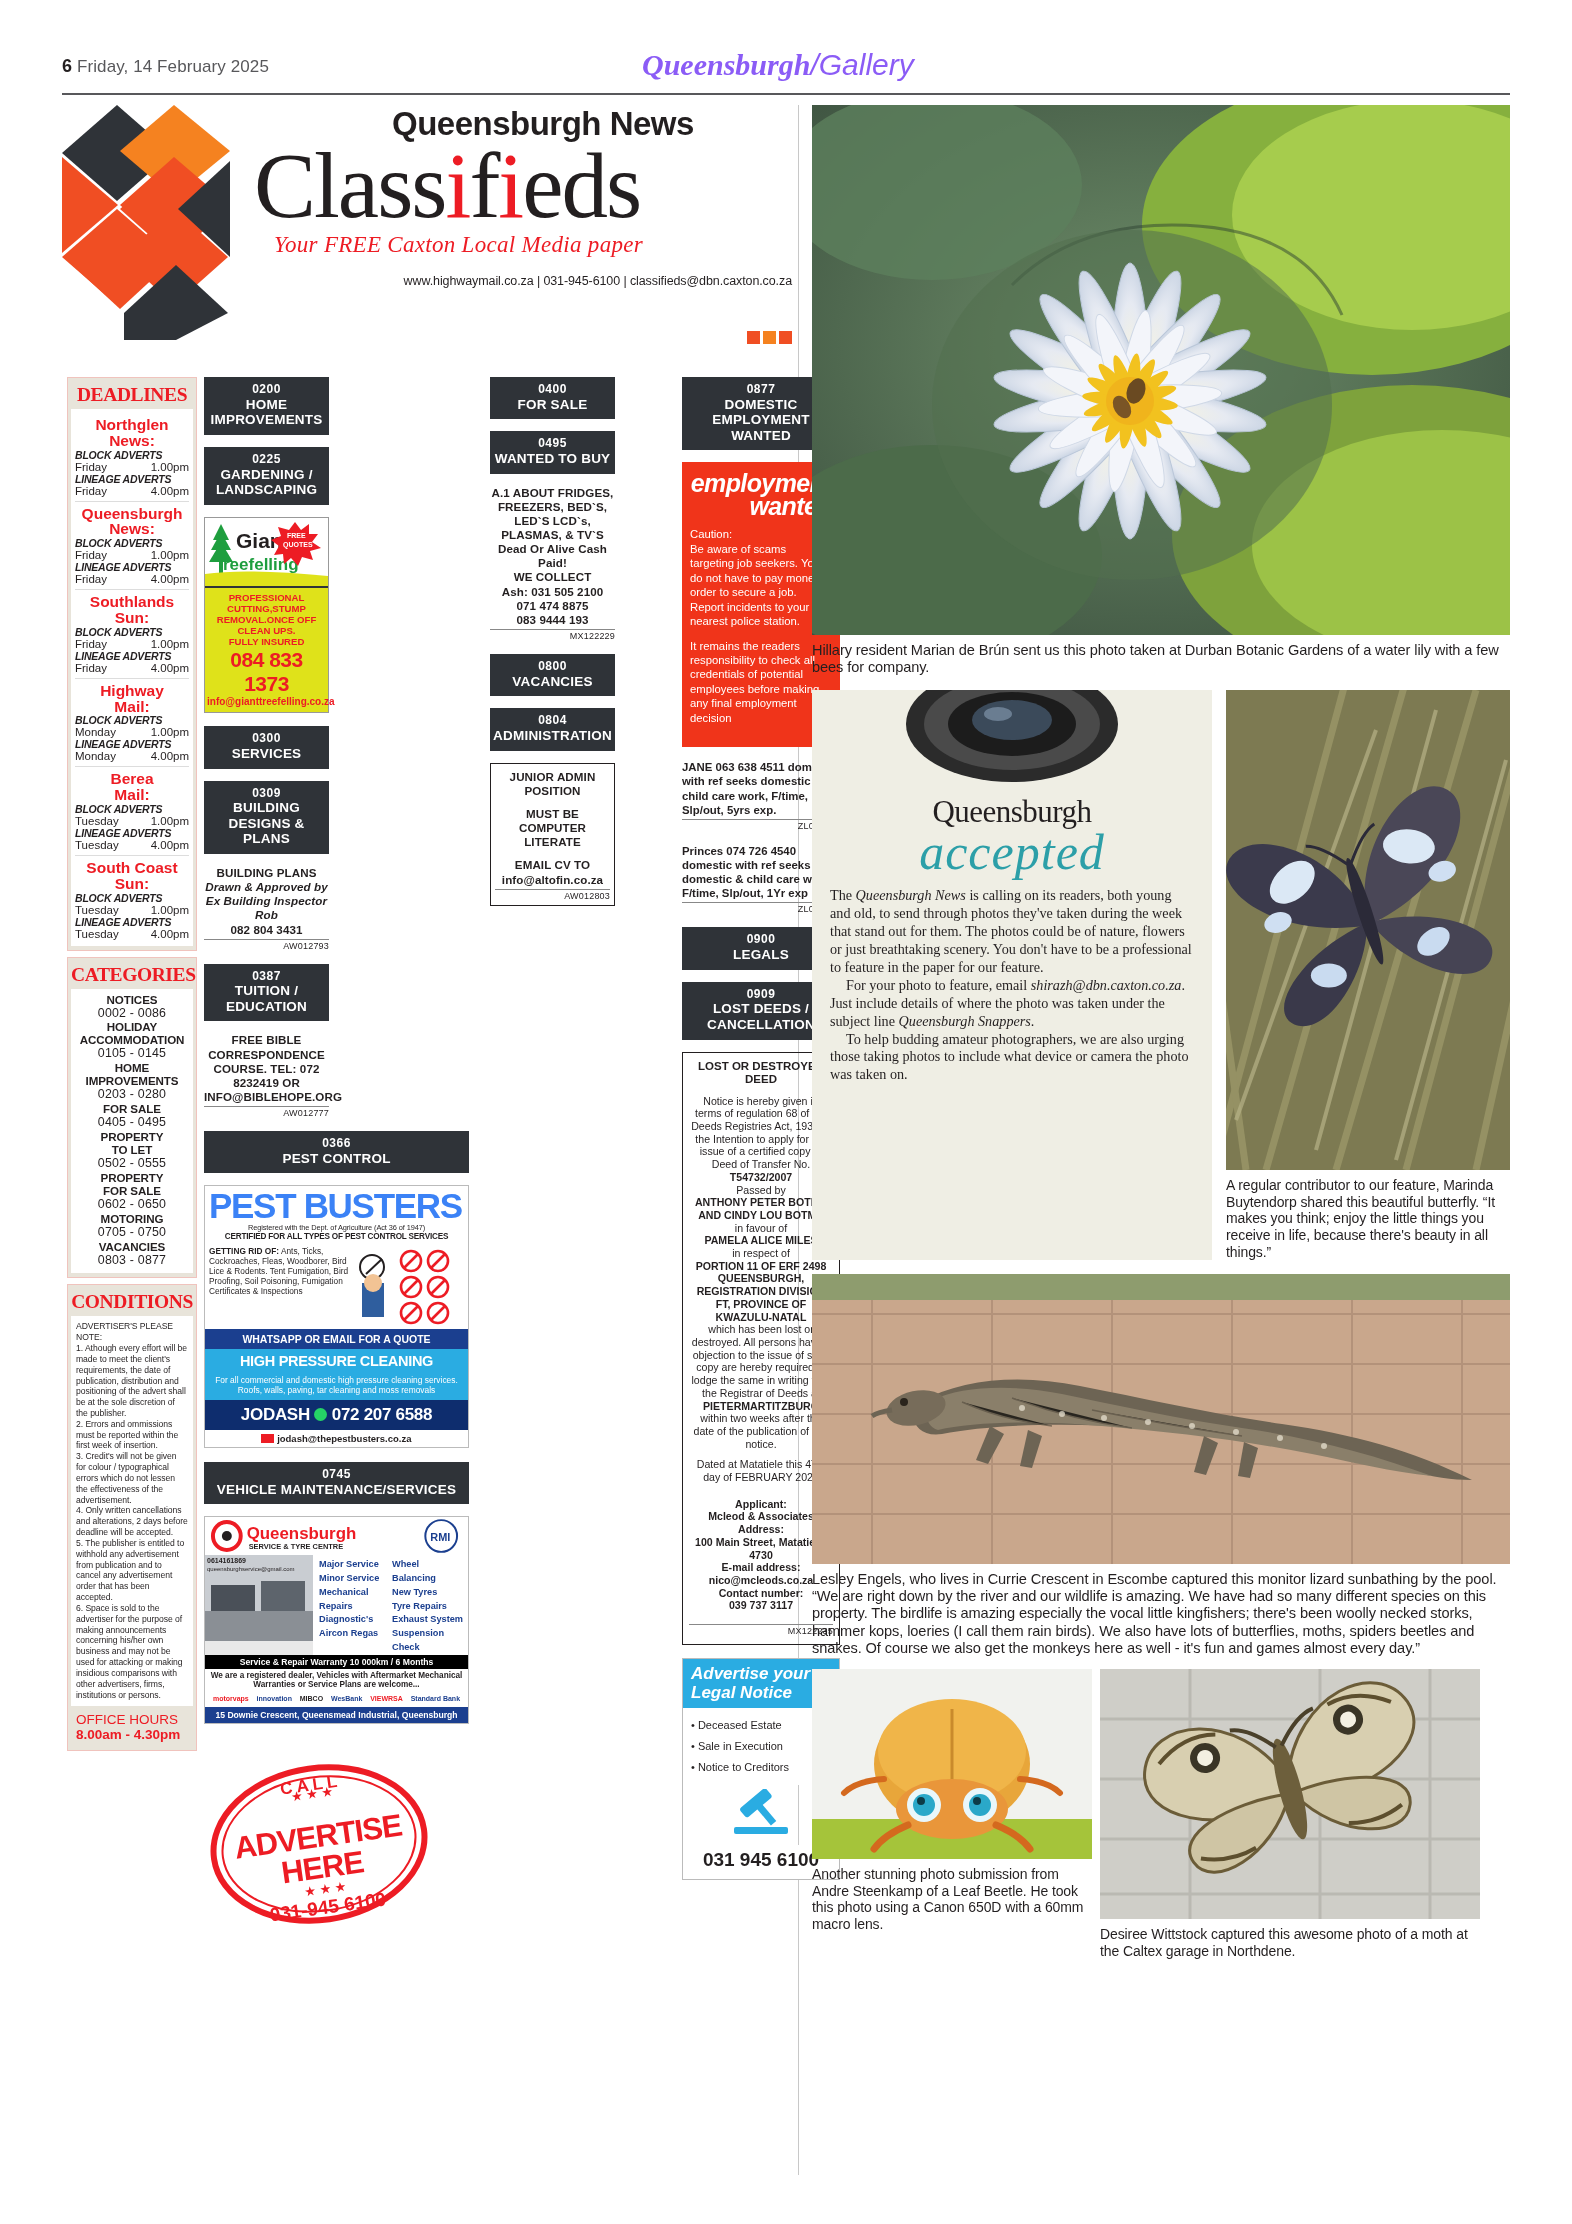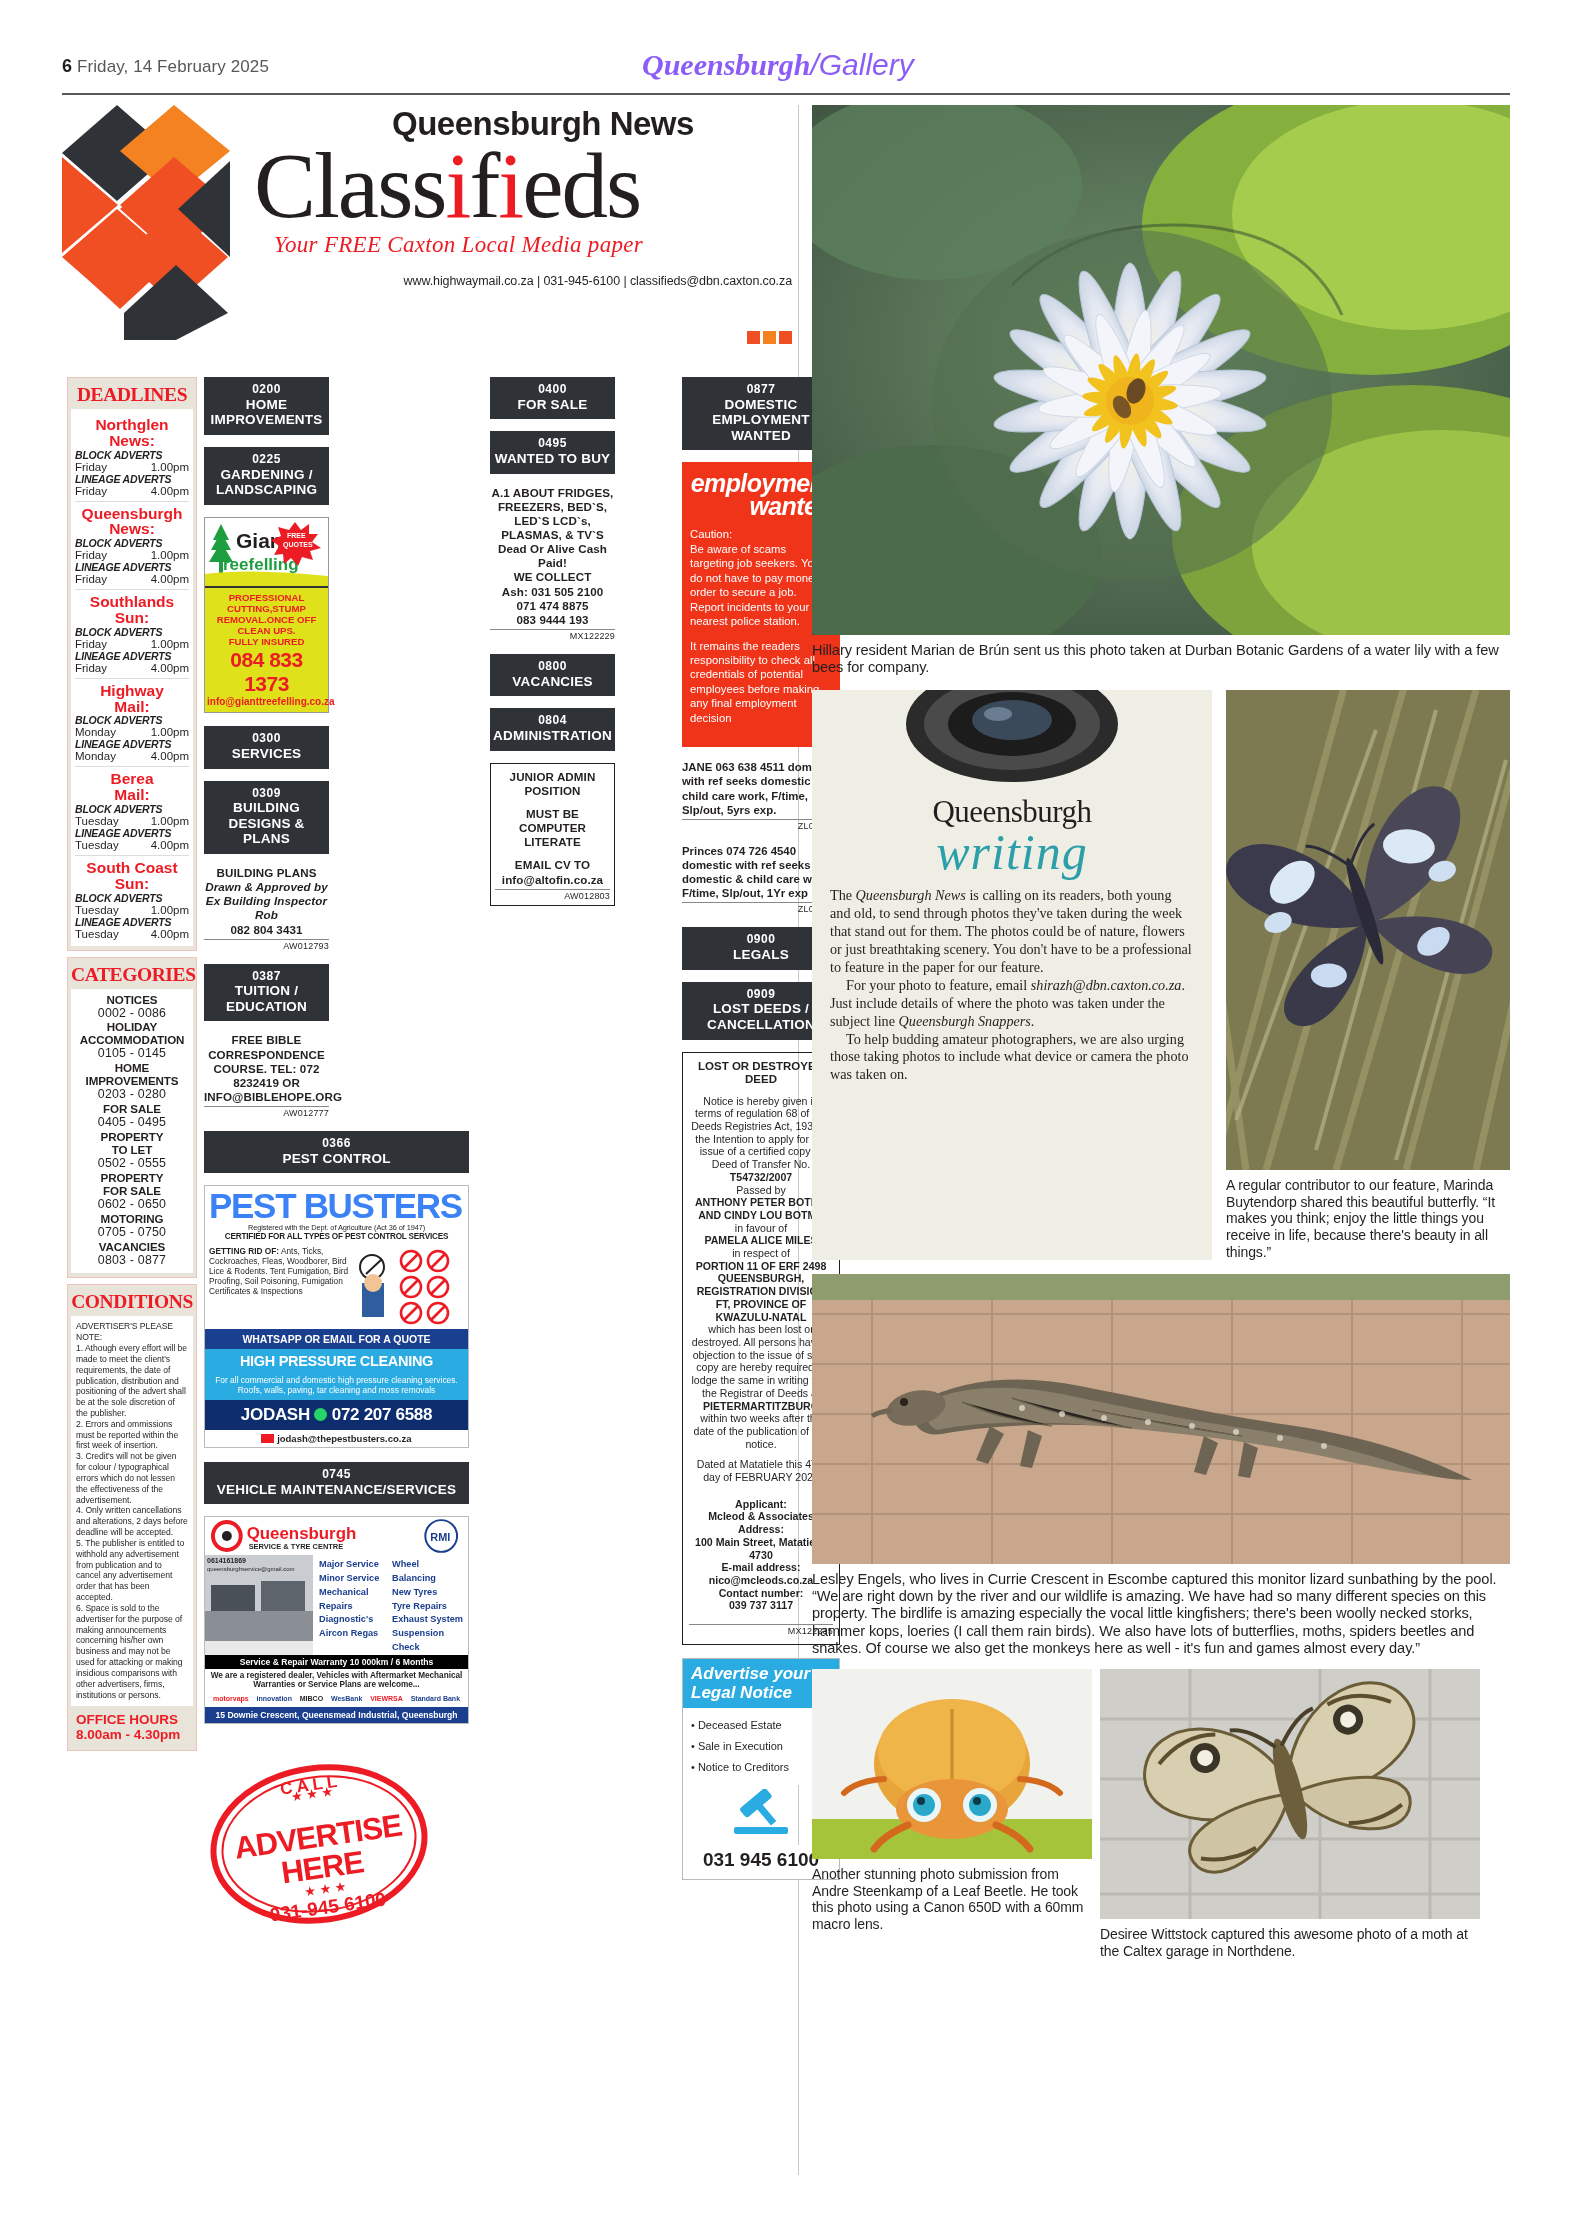--- a/index.html
+++ b/index.html
@@ -56,21 +56,21 @@
   }
   .sb-white { background:#fff; padding:4px 4px 6px 4px; }
   .sb-pub { color:#ed1c24; font-weight:bold; text-align:center; font-size:15.5px; line-height:1.02; margin-top:4px;}
   .sb-lbl { font-size:10.5px; font-weight:bold; font-style:italic; letter-spacing:-.2px; }
   .sb-row { font-size:11.5px; display:flex; justify-content:space-between; }
   .sb-sep { height:1px; background:#ddd; margin:4px 0 0 0; }
   .cat-line { text-align:center; font-size:11.6px; font-weight:bold; line-height:1.12; letter-spacing:-.1px;}
   .cat-num { text-align:center; font-size:12.4px; font-weight:400; line-height:1.2; letter-spacing:.2px;}
   .cond-txt { font-size:8.6px; line-height:1.26; letter-spacing:-.05px;}
   .office-h { color:#ed1c24; font-size:13.5px; }
-  .office-h .h1 { display:block;font-weight:bold; }
+  .office-h .h1 { display:block; }
   .office-h .h2 { display:block; font-weight:bold; }
   .cls-col { position:absolute; top:272px; }
 
   .catbar {
     background:#2f3338; color:#fff; text-align:center;
     font-weight:bold; padding:6px 2px 7px; letter-spacing:.2px; line-height:1.15;
     font-size:13.5px; margin-bottom:12px;
   }
   .catbar .num { display:block; font-size:12px; font-weight:bold; letter-spacing:.5px; }
   .ad-txt { text-align:center; font-size:11.6px; font-weight:bold; line-height:1.22; letter-spacing:.1px; }
@@ -725,21 +725,21 @@
         <svg viewBox="0 0 400 108" style="width:100%;height:108px;display:block">
           <rect width="400" height="108" fill="#efeee4"></rect>
           <ellipse cx="200" cy="34" rx="106" ry="58" fill="#2b2b2b"></ellipse>
           <ellipse cx="200" cy="34" rx="88" ry="46" fill="#4a4a4a"></ellipse>
           <ellipse cx="200" cy="34" rx="64" ry="32" fill="#1c1c1c"></ellipse>
           <ellipse cx="200" cy="30" rx="40" ry="20" fill="#3b4a5a"></ellipse>
           <ellipse cx="186" cy="24" rx="14" ry="7" fill="#7f93a8" opacity=".7"></ellipse>
         </svg>
         <div style="text-align:center;margin-top:-4px">
           <div class="snap-logo1">Queensburgh</div>
-          <div class="snap-logo2">writing</div>
+          <div class="snap-logo2">accepted</div>
         </div>
         <div class="snap-body" style="padding:12px 18px 0 18px">
           <p class="first"><span>The </span><i>Queensburgh News</i><span> is calling on its readers, both young and old, to send through photos they've taken during the week that stand out for them. The photos could be of nature, flowers or just breathtaking scenery. You don't have to be a professional to feature in the paper for our feature.</span></p>
           <p><span>For your photo to feature, email </span><i>shirazh@dbn.caxton.co.za</i><span>. Just include details of where the photo was taken under the subject line </span><i>Queensburgh Snappers</i><span>.</span></p>
           <p>To help budding amateur photographers, we are also urging those taking photos to include what device or camera the photo was taken on.</p>
         </div>
       </div>
 
       <div style="width:284px">
         <div class="photo" style="width:284px;height:480px">

